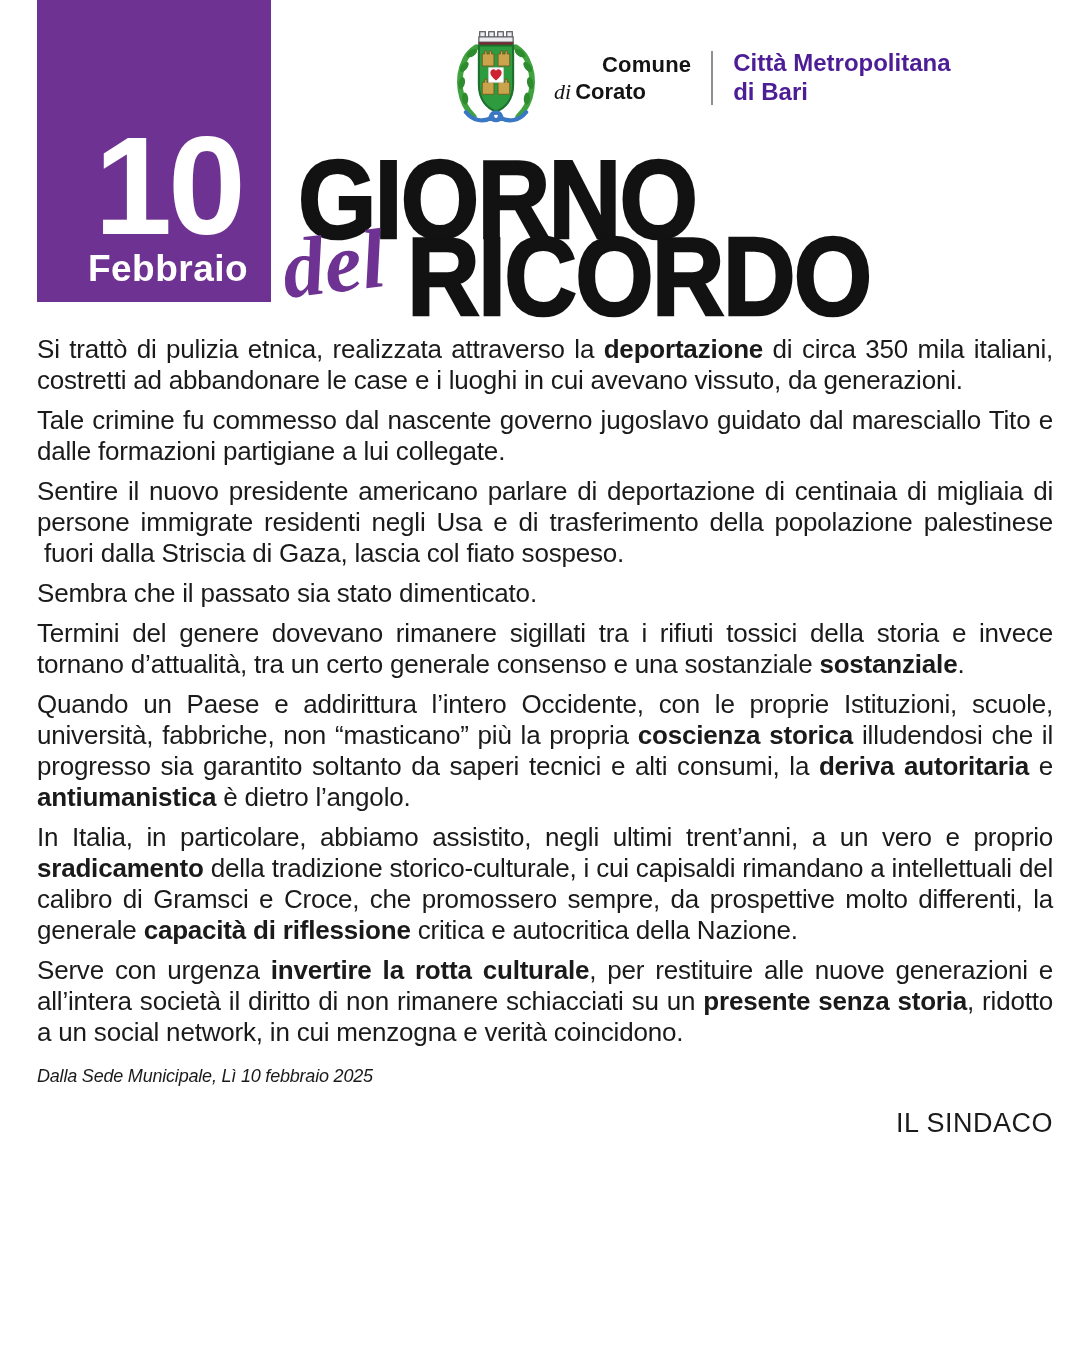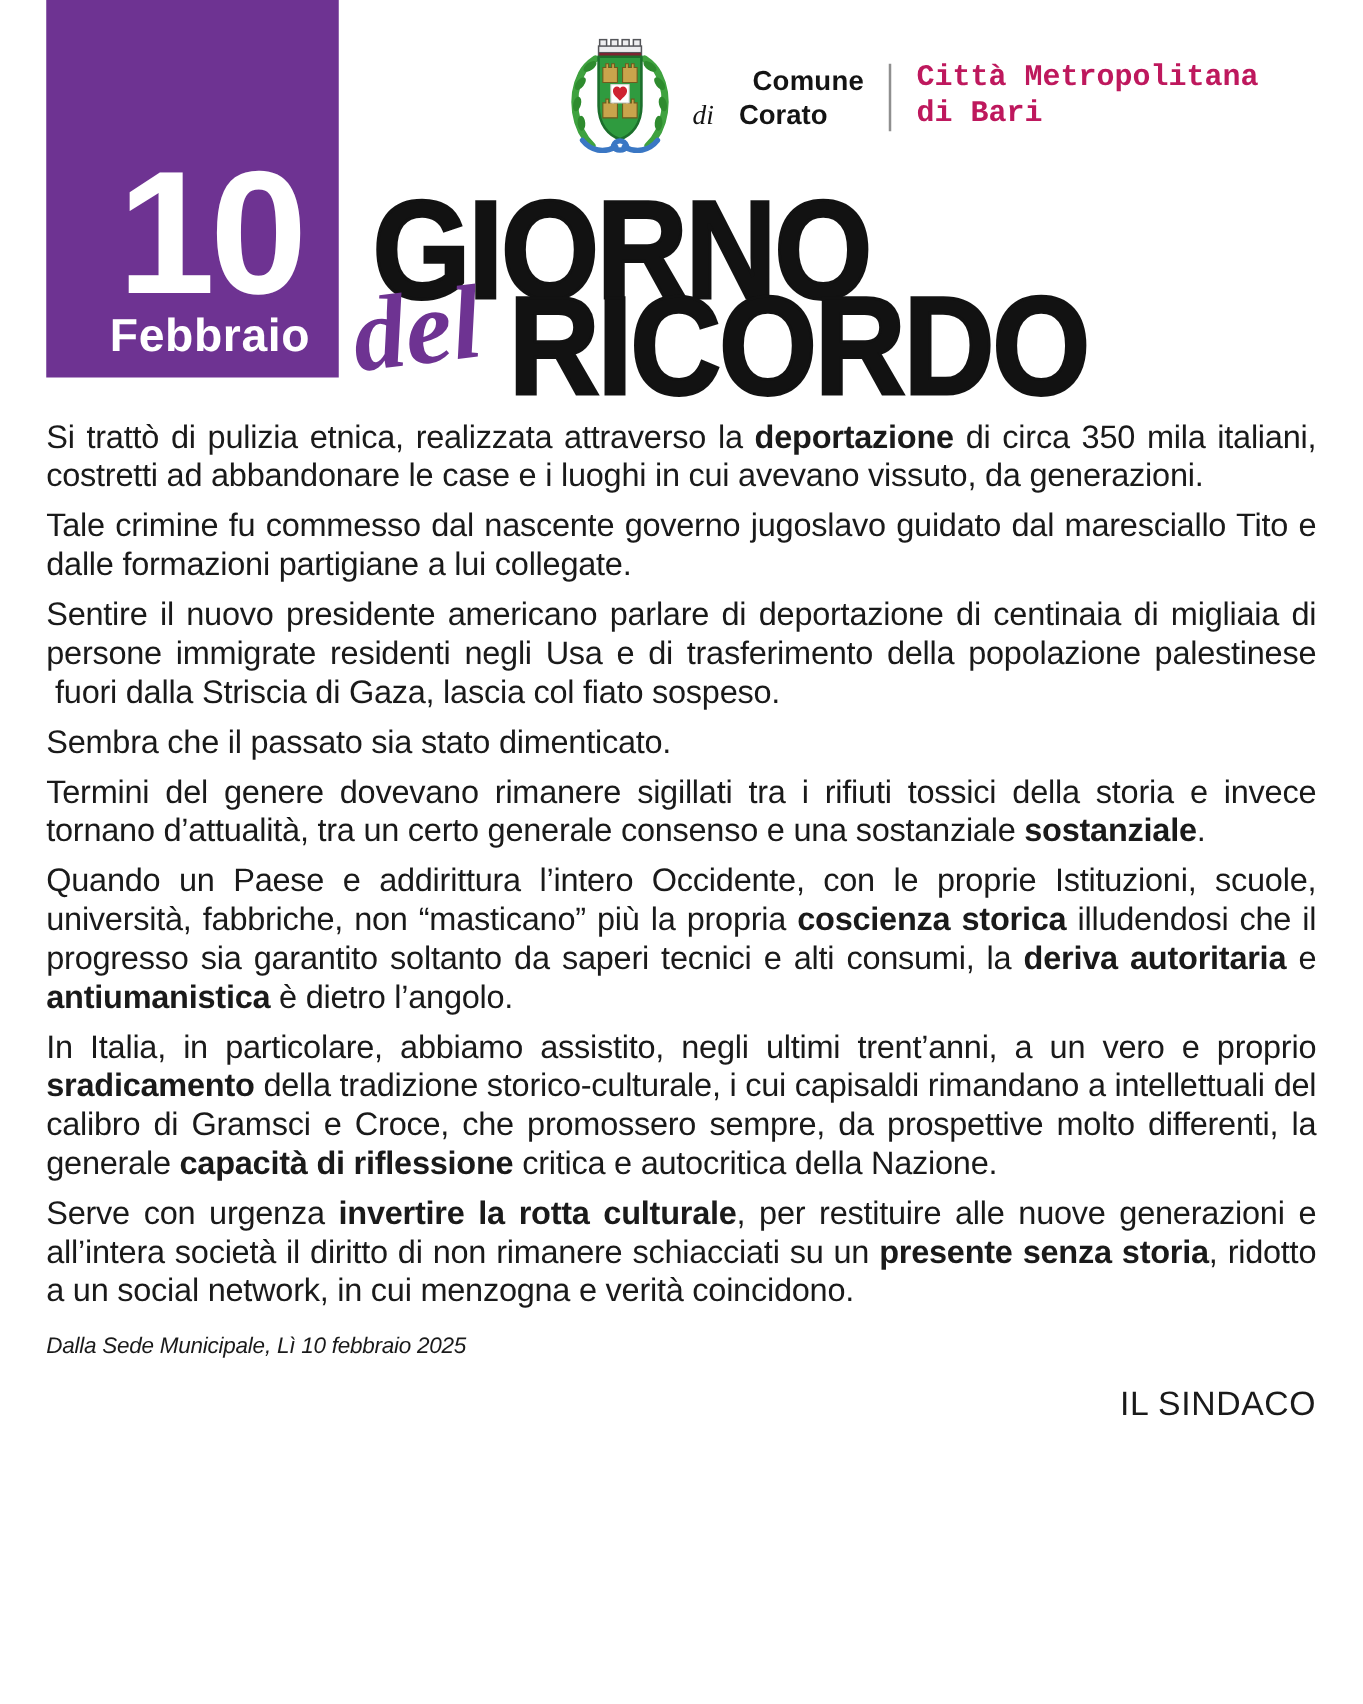--- a/index.html
+++ b/index.html
@@ -32,25 +32,25 @@
 
   
   .org-header{
     position:absolute;left:452px;top:30px;
     display:flex;align-items:center;gap:14px;
   }
   .crest{width:88px;height:96px;flex:0 0 auto;}
   .org-left{line-height:1.25;color:#141414;}
   .org-left .l1{font-weight:700;font-size:22px;letter-spacing:.2px;margin-left:48px;}
   .org-left .l2{font-weight:700;font-size:22px;}
-  .org-left .di{font-family:"Liberation Serif", serif;font-style:italic;font-weight:400;margin-right:20px;}
+  .org-left .di{font-family:"Liberation Serif", serif;font-style:italic;font-weight:400;margin-right:4px;}
   .org-divider{width:2px;height:54px;background:#8f8f8f;margin:0 6px;}
   .org-right{
-    font-family:Liberation Mono, monospace;font-weight:700;
-    font-size:24px;line-height:1.2;color:#be185d;
+    font-family:Liberation Sans, sans-serif;font-weight:700;
+    font-size:24px;line-height:1.2;color:#4c1d95;
   }
 
   
   .title-line1{
     position:absolute;left:298px;top:144px;
     font-size:112px;font-weight:700;line-height:1;color:var(--title-ink);
     letter-spacing:-2px;transform:scaleX(.9);transform-origin:left top;
     -webkit-text-stroke:2.5px var(--title-ink);
     white-space:nowrap;
   }

